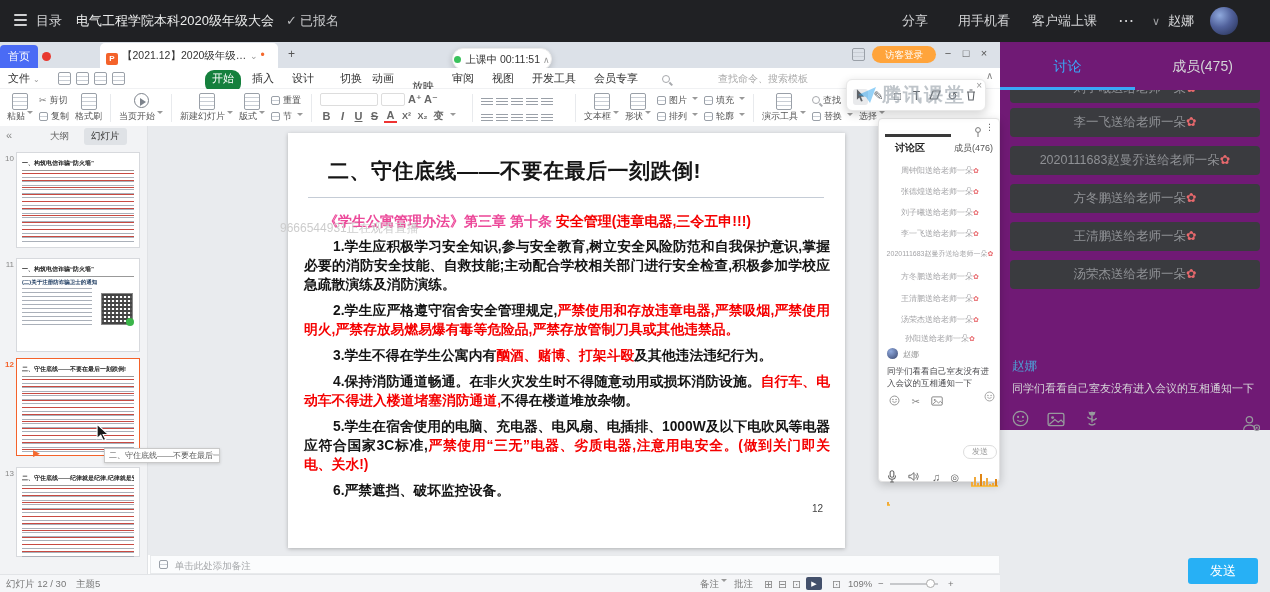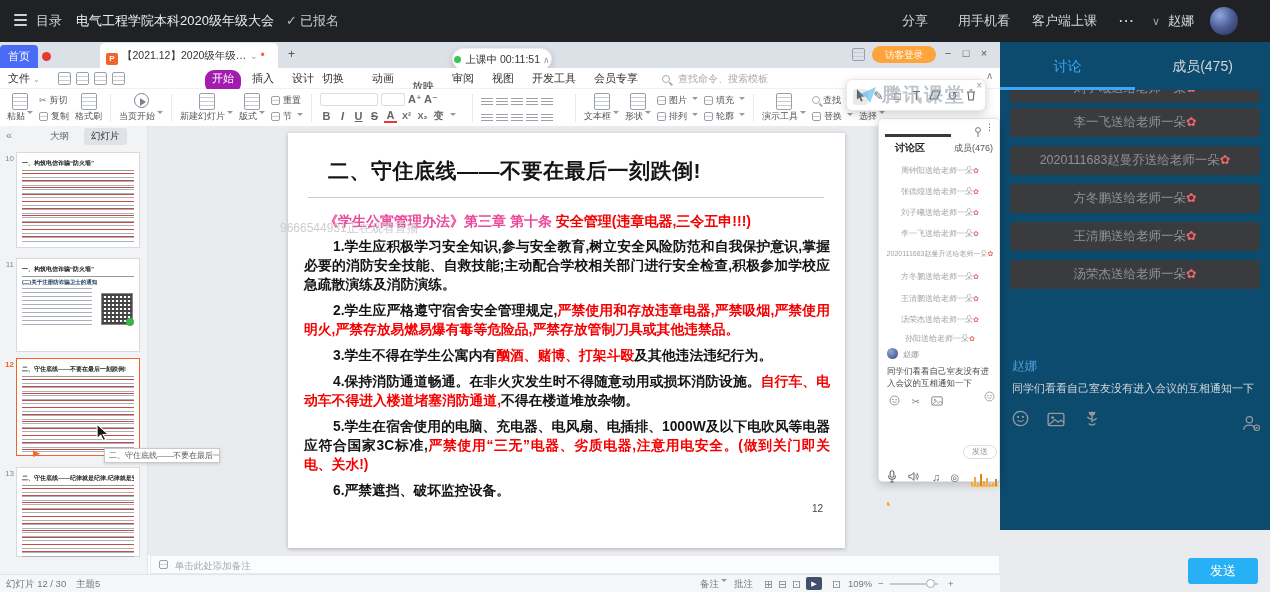--- a/index.html
+++ b/index.html
@@ -24,21 +24,21 @@
   .tab-doc{left:100px;top:1px;width:178px;height:25px;background:#fff;border-radius:5px 5px 0 0;font-size:10.5px;color:#333;line-height:25px;}
   .pbadge{display:inline-block;width:12px;height:12px;background:#f4622a;color:#fff;font-size:8px;font-weight:bold;text-align:center;line-height:12px;border-radius:2px;vertical-align:-2px;margin:0 4px 0 6px;}
   .doc-title{display:inline-block;max-width:128px;overflow:hidden;text-overflow:ellipsis;white-space:nowrap;vertical-align:top;}
   .orangedot{color:#f4692e;font-size:12px;}
   .classpill{left:452px;top:6px;width:100px;height:22px;background:#fff;border:1px solid #ececec;border-radius:11px;box-shadow:0 2px 6px rgba(0,0,0,.18);font-size:10.5px;color:#333;line-height:20px;text-align:center;}
   .greendot{display:inline-block;width:7px;height:7px;border-radius:50%;background:#3ac25c;margin-right:4px;}
   .guestpill{left:872px;top:4px;width:64px;height:17px;background:#ffa43b;border-radius:9px;color:#fff;font-size:9.5px;line-height:17px;text-align:center;}
   .winbtn{top:5px;font-size:11px;color:#555;width:14px;text-align:center;}
   .menubar{left:0;top:26px;width:1000px;height:21px;background:#fff;font-size:11px;color:#333;border-bottom:1px solid #f0f1f3;}
   .menuitem{top:3px;font-size:11px;color:#333;}
-  .menu-start{left:205px;top:2px;width:36px;height:23px;background:#a21caf;color:#fff;border-radius:9px;text-align:center;line-height:17px;}
+  .menu-start{left:205px;top:2px;width:36px;height:23px;background:#15803d;color:#fff;border-radius:9px;text-align:center;line-height:17px;}
   .gicon{display:inline-block;width:13px;height:13px;border:1px solid #9aa0a8;border-radius:2px;background:repeating-linear-gradient(0deg,transparent 0 3px,#c9ced5 3px 4px);}
   .gi-lg{width:16px;height:18px;}
   .gi-sm{width:9px;height:9px;}
   .magnifier{display:inline-block;width:8px;height:8px;border:1.5px solid #a7a9ad;border-radius:50%;position:relative;}
   .magnifier::after{content:"";position:absolute;left:6px;top:7px;width:4px;height:1.5px;background:#a7a9ad;transform:rotate(45deg);}
   
   .ribbon{left:0;top:47px;width:1000px;height:38px;background:#fff;border-bottom:1px solid #e4e6ea;display:flex;align-items:stretch;padding:3px 4px 2px;}
   .rsep{width:1px;background:#e8eaed;margin:2px 5px;}
   .rcol{display:flex;flex-direction:column;align-items:center;justify-content:space-between;padding:1px 3px;}
   .rstack{display:flex;flex-direction:column;justify-content:space-around;padding:0 3px;}
@@ -90,21 +90,21 @@
   .darkbar{left:6px;top:15px;width:66px;height:3px;background:#3a3a3a;}
   .mmsg{left:0;width:122px;text-align:center;font-size:8px;color:#a4a4a7;white-space:nowrap;overflow:hidden;}
   .mmsg .flower{font-size:7px;}
   .mavatar{left:8px;top:229px;width:11px;height:11px;border-radius:50%;background:radial-gradient(circle at 35% 30%,#8fa9dd,#39466e);}
   .mname{left:24px;top:230px;font-size:8px;color:#999;}
   .mtext{left:8px;top:246px;width:108px;font-size:8.5px;line-height:12px;color:#48484c;}
   .mic-row svg,.icon-row svg{vertical-align:middle;}
   .msend{left:84px;top:326px;width:34px;height:14px;border:1px solid #ddd;border-radius:7px;font-size:8px;color:#999;text-align:center;line-height:12px;}
   .wavebar{display:inline-block;width:2px;background:#f0a93c;margin-right:1px;vertical-align:bottom;}
   
-  .sidepanel{left:1000px;top:42px;width:270px;height:488px;background:#0c4a6e;}
+  .sidepanel{left:1000px;top:42px;width:270px;height:388px;background:#701a75;}
   .stab{top:16px;width:135px;text-align:center;font-size:14px;}
   .stab.on{color:#3aa7f8;}
   .stab.off{color:#d4d5d7;}
   .underline{left:0;top:45px;width:135px;height:3px;background:#3aa7f8;}
   .msgarea{left:0;top:48px;width:270px;height:300px;overflow:hidden;}
   .pill{position:absolute;left:10px;width:250px;height:29px;background:#3a3b3f;border-radius:4px;color:#8f9195;font-size:12.5px;text-align:center;line-height:29px;white-space:nowrap;overflow:hidden;}
   .cname{left:12px;top:316px;font-size:12.5px;color:#4f9ad2;}
   .ctext{left:12px;top:339px;width:252px;font-size:11px;color:#d6d7d9;white-space:nowrap;}
   .sendbtn{left:188px;top:516px;width:70px;height:26px;background:#27b0f5;border-radius:3px;color:#fff;font-size:13px;text-align:center;line-height:26px;cursor:pointer;}
   
@@ -161,29 +161,29 @@
 
     <div class="a menubar">
       <span class="a menuitem" style="left:8px;"><span>文件</span> <span style="color:#999;font-size:8px;">⌄</span></span>
       <span class="a gicon" style="left:58px;top:4px;"></span>
       <span class="a gicon" style="left:76px;top:4px;"></span>
       <span class="a gicon" style="left:94px;top:4px;"></span>
       <span class="a gicon" style="left:112px;top:4px;"></span>
       <span class="a menu-start">开始</span>
       <span class="a menuitem" style="left:252px;">插入</span>
       <span class="a menuitem" style="left:292px;">设计</span>
-      <span class="a menuitem" style="left:322px;font-family:Liberation Mono, monospace;">切换</span>
+      <span class="a menuitem" style="left:340px;font-family:Liberation Mono, monospace;">切换</span>
       <span class="a menuitem" style="left:372px;">动画</span>
       <span class="a menuitem" style="left:412px;margin-top:8px;">放映</span>
       <span class="a menuitem" style="left:452px;">审阅</span>
       <span class="a menuitem" style="left:492px;">视图</span>
       <span class="a menuitem" style="left:532px;">开发工具</span>
       <span class="a menuitem" style="left:594px;">会员专享</span>
       <span class="a" style="left:662px;top:5px;"><span class="magnifier"></span></span>
-      <span class="a" style="left:678px;top:4px;font-size:10px;color:#aaa;">查找命令、搜索模板</span>
+      <span class="a" style="left:718px;top:4px;font-size:10px;color:#aaa;">查找命令、搜索模板</span>
     </div>
 
     <div class="a ribbon">
       <div class="rcol">
           <span class="gicon gi-lg"></span>
           <span class="rlabel"><span>粘贴</span><span class="carat"></span></span>
         </div>
       <div class="rstack">
         <div class="rsmall">
             <span style="font-size:9px;color:#777;">✂</span>

